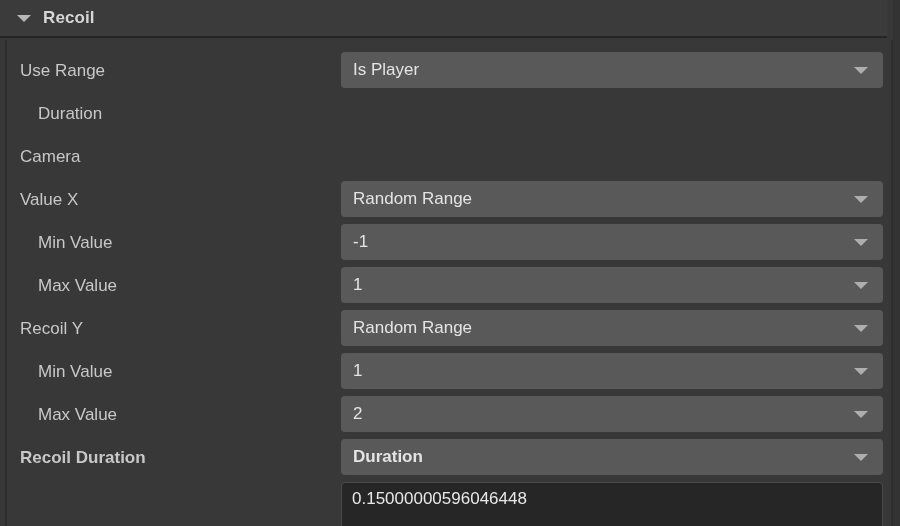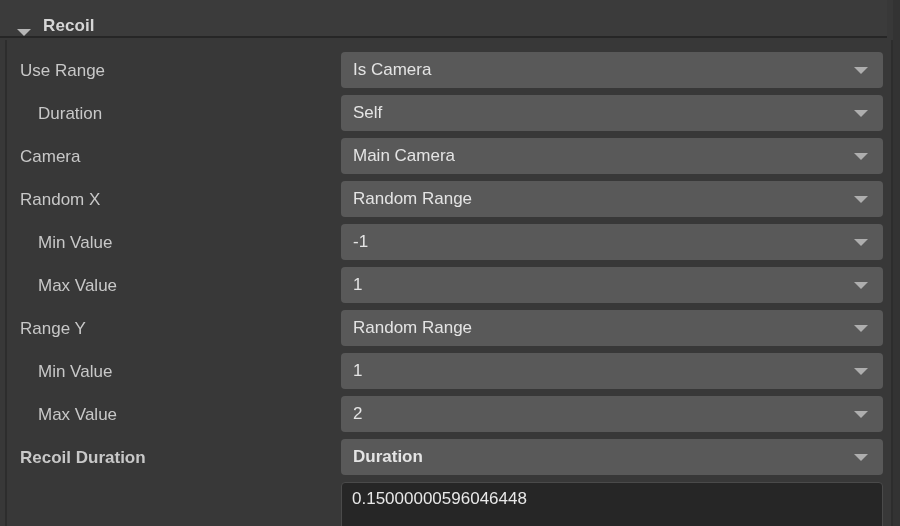--- a/index.html
+++ b/index.html
@@ -26,21 +26,21 @@
   
   .section-header {
     position: absolute;
     left: 0;
     top: 0;
     width: 887px;
     height: 38px;
     background: #3b3b3b;
     border-bottom: 2px solid #262626;
     display: flex;
-    align-items: flex-end;
+    align-items: center;
     box-sizing: border-box;
   }
   .foldout-arrow {
     width: 0;
     height: 0;
     margin-left: 17px;
     margin-right: 12px;
     border-left: 7px solid transparent;
     border-right: 7px solid transparent;
     border-top: 7px solid #b6b6b6;
@@ -172,61 +172,53 @@
 
   <div class="panel-body"></div>
   <div class="edge-left"></div>
   <div class="edge-right"></div>
   <div class="edge-far-right"></div>
 
   <div id="rows-host">
       <div class="row" style="top: 49px;">
         <div class="row-label indent-0">Use Range</div>
         <div class="dropdown">
-          <span class="dropdown-value">Is Camera</span>
+          <span class="dropdown-value">Is Player</span>
           <span class="dropdown-caret"></span>
         </div>
       </div>
       <div class="row" style="top: 92px;">
         <div class="row-label indent-1">Duration</div>
-        <div class="dropdown">
-          <span class="dropdown-value">Self</span>
-          <span class="dropdown-caret"></span>
-        </div>
       </div>
       <div class="row" style="top: 135px; text-align: center;">
         <div class="row-label indent-0">Camera</div>
-        <div class="dropdown">
-          <span class="dropdown-value">Main Camera</span>
-          <span class="dropdown-caret"></span>
-        </div>
       </div>
       <div class="row" style="top: 178px;">
-        <div class="row-label indent-0">Random X</div>
+        <div class="row-label indent-0">Value X</div>
         <div class="dropdown">
           <span class="dropdown-value">Random Range</span>
           <span class="dropdown-caret"></span>
         </div>
       </div>
       <div class="row" style="top: 221px;">
         <div class="row-label indent-1">Min Value</div>
         <div class="dropdown">
           <span class="dropdown-value">-1</span>
           <span class="dropdown-caret"></span>
         </div>
       </div>
       <div class="row" style="top: 264px;">
         <div class="row-label indent-1">Max Value</div>
         <div class="dropdown">
           <span class="dropdown-value">1</span>
           <span class="dropdown-caret"></span>
         </div>
       </div>
       <div class="row" style="top: 307px;">
-        <div class="row-label indent-0">Range Y</div>
+        <div class="row-label indent-0">Recoil Y</div>
         <div class="dropdown">
           <span class="dropdown-value">Random Range</span>
           <span class="dropdown-caret"></span>
         </div>
       </div>
       <div class="row" style="top: 350px;">
         <div class="row-label indent-1">Min Value</div>
         <div class="dropdown">
           <span class="dropdown-value">1</span>
           <span class="dropdown-caret"></span>

